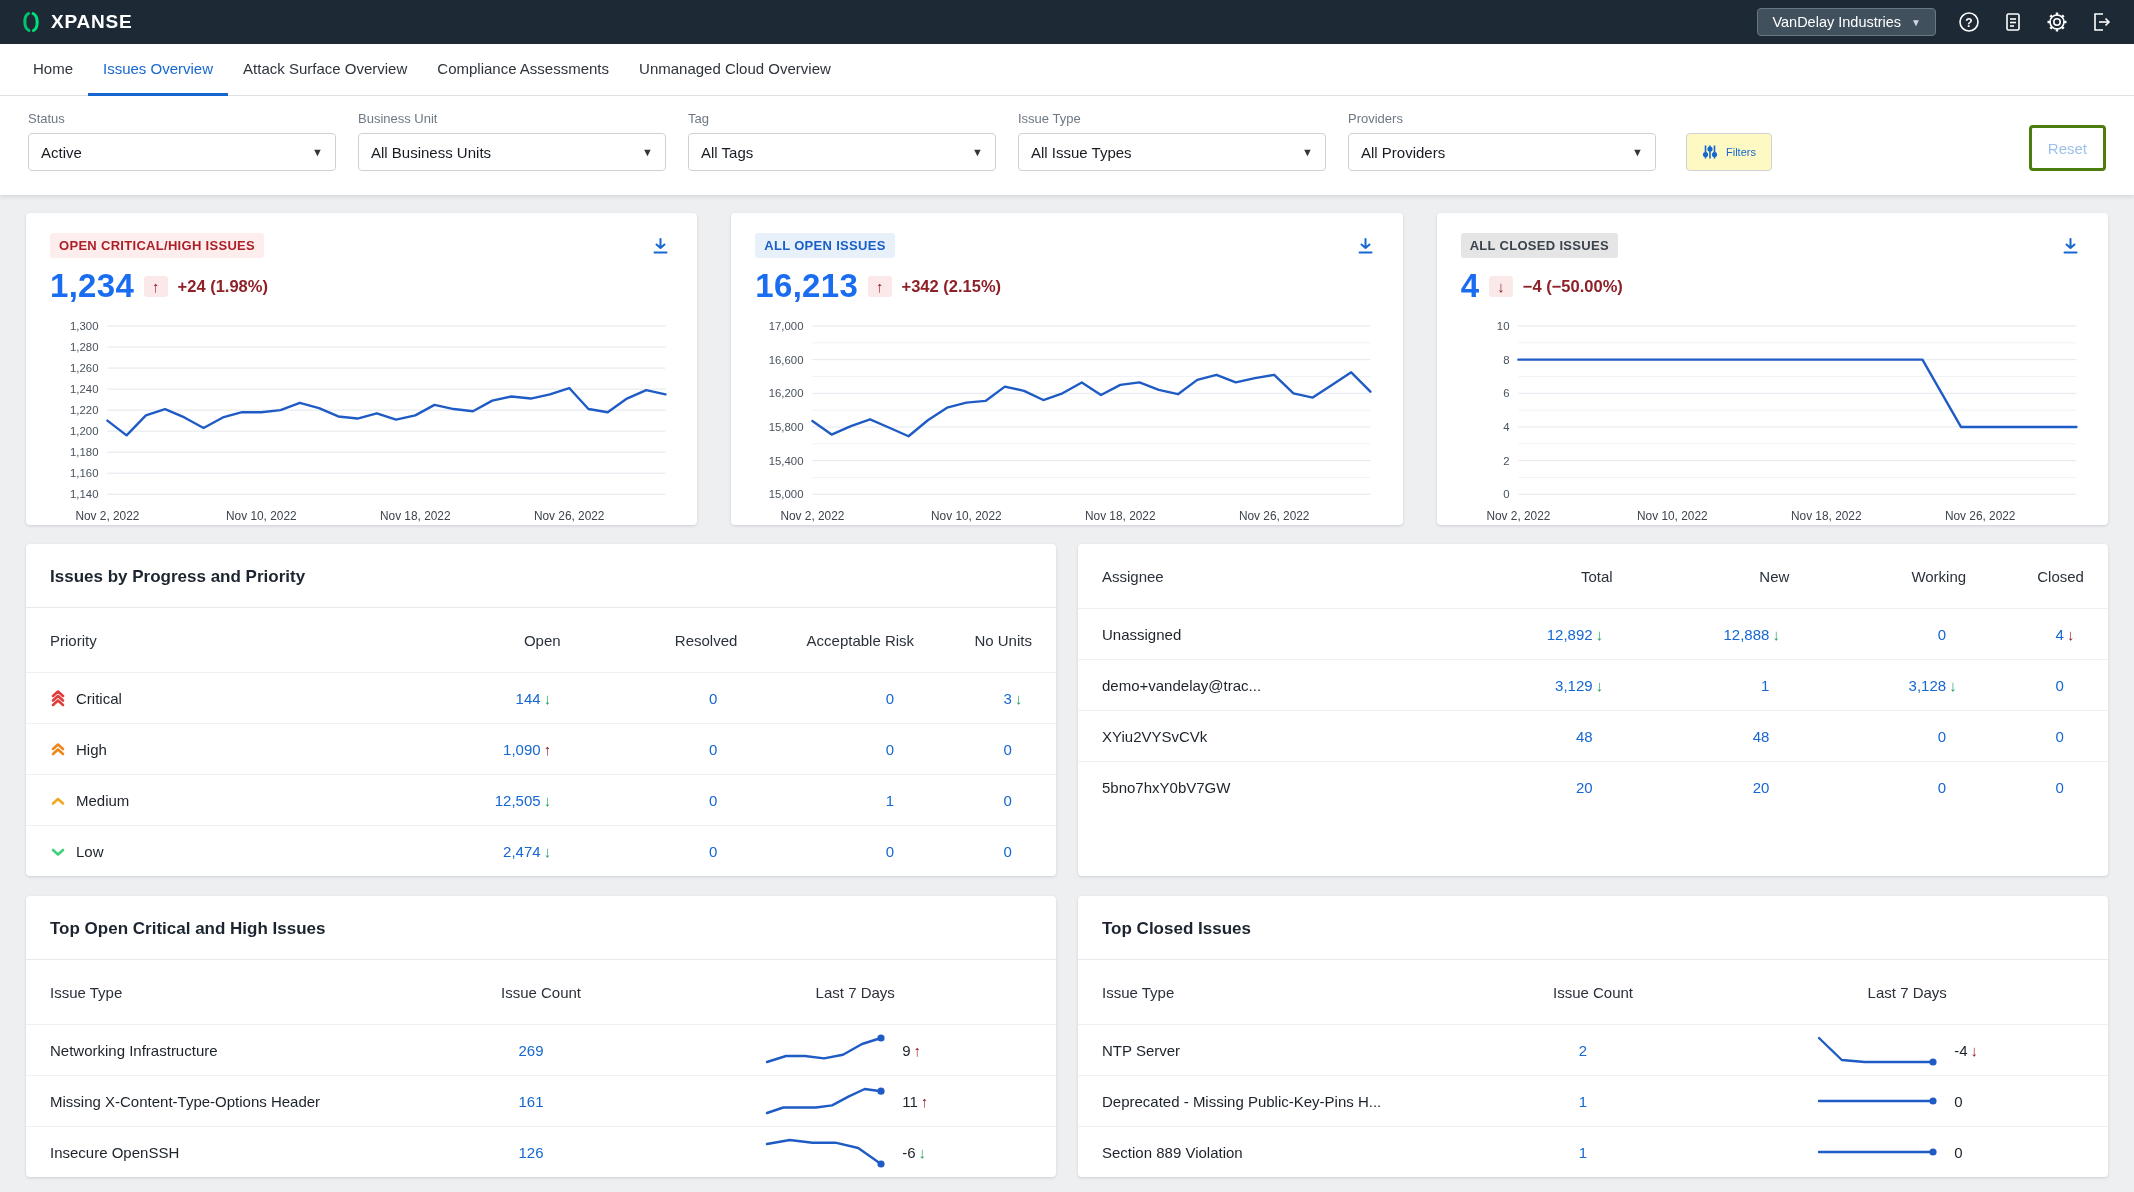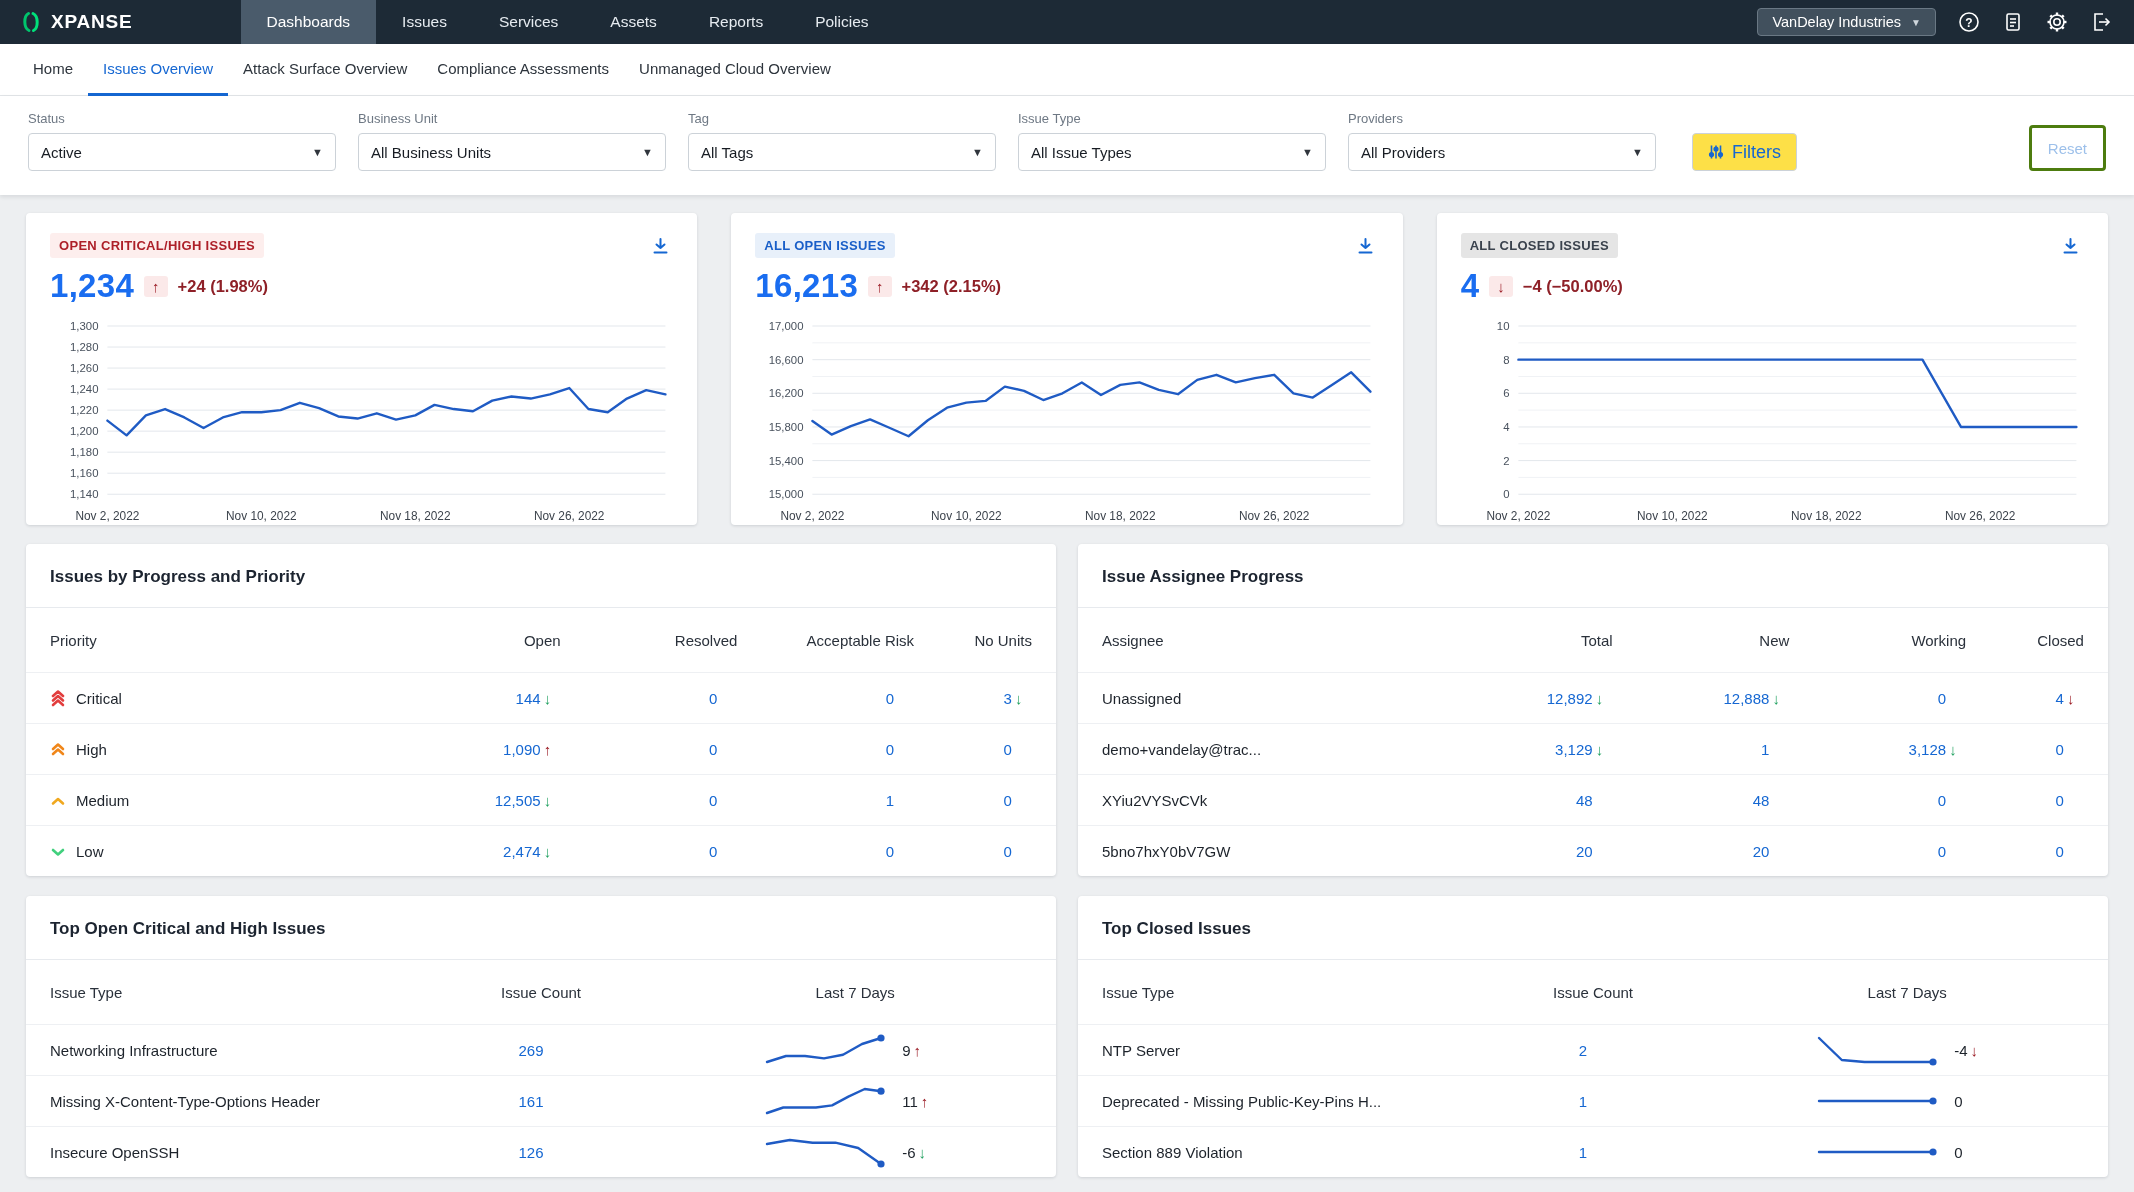--- a/index.html
+++ b/index.html
@@ -22,21 +22,21 @@
   .tabrow { height:52px; background:#fff; border-bottom:1px solid #e2e5e8; display:flex; align-items:stretch; padding-left:18px; }
   .tab { display:flex; align-items:center; padding:0 15px; font-size:15px; color:#2d343c; cursor:pointer; border-bottom:3px solid transparent; margin-bottom:-1px; }
   .tab.active { color:#1567d2; border-bottom-color:#1567d2; font-weight:500; }
 
   
   .filters { background:#fff; padding:15px 28px 24px 28px; display:flex; align-items:flex-end; box-shadow:0 2px 4px rgba(20,30,40,.10); position:relative; z-index:2; }
   .f-field { margin-right:22px; }
   .f-label { font-size:13px; color:#6e7884; margin-bottom:7px; }
   .f-select { width:308px; height:38px; background:#fff; border:1px solid #ccd2d8; border-radius:4px; display:flex; align-items:center; justify-content:space-between; padding:0 12px; font-size:15px; color:#171c23; cursor:pointer; }
   .f-select .caret { color:#30363d; font-size:11px; }
-  .filters-btn { height:38px; border:1px solid #ccd2d8; border-radius:4px; background:#fde047; display:flex; align-items:center; gap:8px; padding:0 15px; color:#1567d2; font-size:18px; font-weight:500; cursor:pointer; margin-left:14px; }
+  .filters-btn { height:38px; border:1px solid #ccd2d8; border-radius:4px; background:#fef9c3; display:flex; align-items:center; gap:8px; padding:0 15px; color:#1567d2; font-size:11px; font-weight:500; cursor:pointer; margin-left:8px; }
   .reset-btn { height:46px; margin-left:auto; border:3px solid #4d7c0f; border-radius:4px; background:#fff; padding:0 16px; color:#9dc0ea; font-size:15px; cursor:default; }
 
   
   .content { padding:18px 26px; }
   .kpi-row { display:flex; gap:34px; margin-bottom:19px; }
   .card { background:#fff; border-radius:4px; box-shadow:0 1px 3px rgba(20,30,40,.14); }
   .kpi-card { flex:1; height:312px; padding:20px 24px 10px 24px; }
   .kpi-top { display:flex; align-items:flex-start; justify-content:space-between; }
   .kpi-badge { font-size:13px; font-weight:700; letter-spacing:.3px; padding:5px 9px; border-radius:3px; }
   .tone-red  { background:#fdeeed; color:#ad1f28; }
@@ -72,28 +72,20 @@
 </head>
 <body>
 
 <div class="navbar">
   <div class="brand">
     <svg width="22" height="22" viewBox="0 0 22 22">
       <path d="M8.5 2.5 C3.5 5 3.5 17 9 19.5" fill="none" stroke="#00c56d" stroke-width="3" stroke-linecap="round"></path>
       <path d="M13.5 19.5 C18.5 17 18.5 5 13 2.5" fill="none" stroke="#00e07a" stroke-width="3" stroke-linecap="round"></path>
     </svg>
     <span class="brand-name">XPANSE</span>
-  </div>
-  <div class="nav-menu">
-    <div class="nav-item active">Dashboards</div>
-    <div class="nav-item">Issues</div>
-    <div class="nav-item">Services</div>
-    <div class="nav-item">Assets</div>
-    <div class="nav-item">Reports</div>
-    <div class="nav-item">Policies</div>
   </div>
   <div class="nav-right">
     <div class="account-btn">
       <span>VanDelay Industries</span>
       <span class="caret-down">▼</span>
     </div>
     <div class="nav-icon">
       <svg width="22" height="22" viewBox="0 0 22 22">
           <circle cx="11" cy="11" r="9"></circle>
           <text x="11" y="15.5" text-anchor="middle" font-size="12" font-weight="bold" fill="#fff" stroke="none">?</text>
@@ -426,21 +418,20 @@
               </span></div>
             <div class="cell cell-right"><span class="val-wrap">
                 <a class="num-link">0</a>
                 <span class="arr"></span>
               </span></div>
           </div>
         </div>
     </div>
 
     <div class="card">
-      <div class="t-title">Issue Assignee Progress</div>
       <div class="t-header grid-metrics">
         <div>Assignee</div>
         <div class="cell-right">Total</div>
         <div class="cell-right">New</div>
         <div class="cell-right">Working</div>
         <div class="cell-right">Closed</div>
       </div>
       <div class="t-body">
           <div class="t-row grid-metrics">
             <div class="cell c-label">

